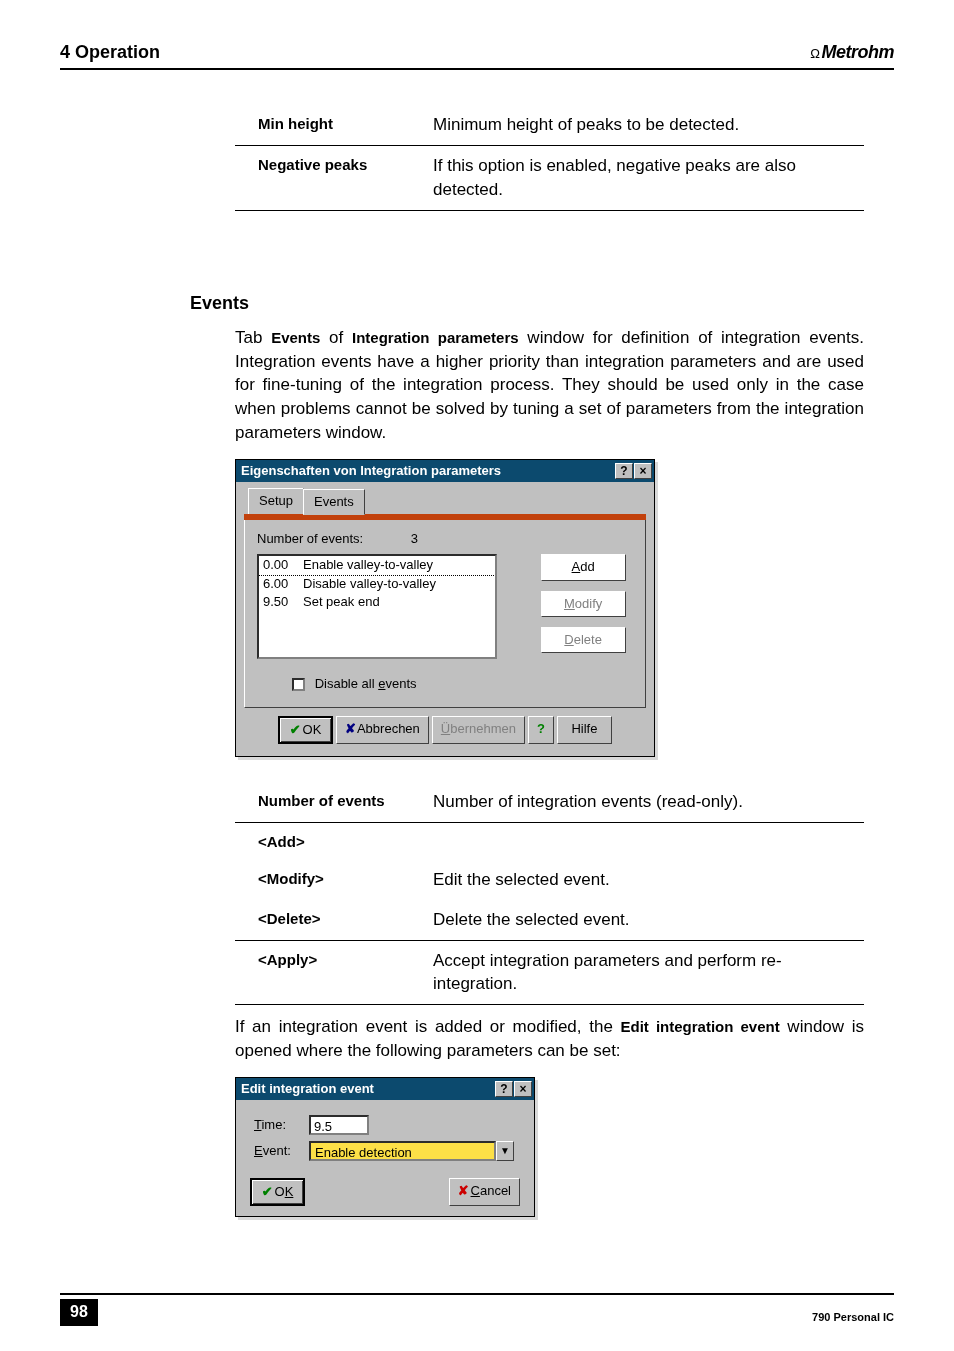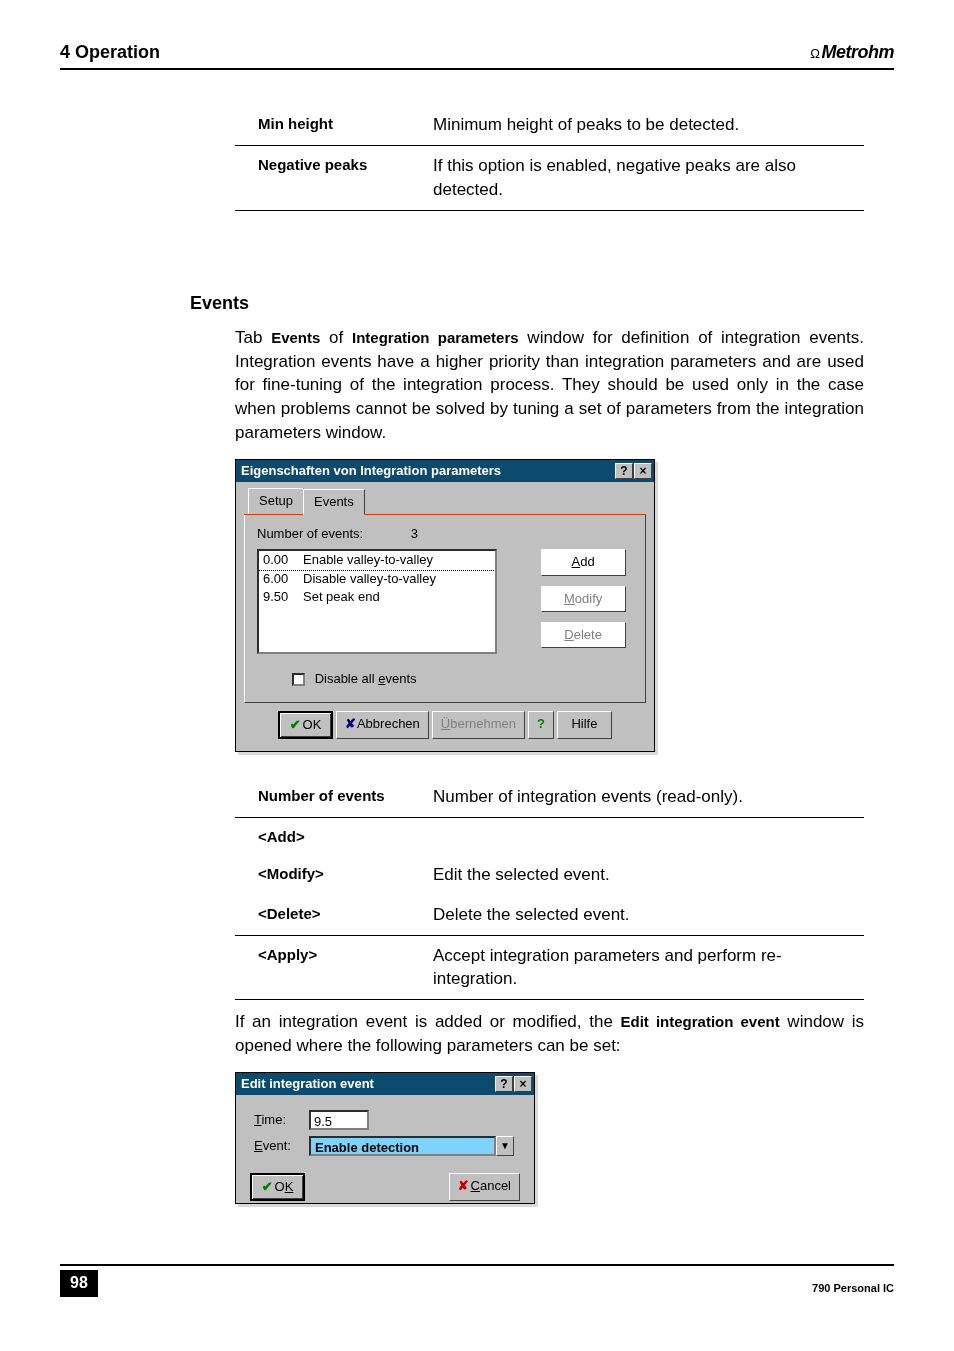--- a/index.html
+++ b/index.html
@@ -80,21 +80,21 @@
       border-right-color: #404040;
       border-bottom-color: #404040;
       color: #000;
       font-size: 12px;
       font-weight: bold;
       text-align: center;
       line-height: 14px;
       margin-left: 1px;
     }
     .dlg-body { padding: 6px 8px 10px 8px; position: relative;}
-    .tabrow { display: flex; padding-left: 4px; border-bottom: 1px solid #c2410c; }
+    .tabrow { display: flex; padding-left: 4px; border-bottom: 6px solid #c2410c; }
     .tab {
       padding: 3px 10px;
       border: 1px solid #fff;
       border-bottom: none;
       border-right-color: #404040;
       background: #c0c0c0;
       font-size: 13px;
       margin-right: -1px;
     }
     .tab.active {
@@ -176,28 +176,28 @@
     .form-lbl { width: 55px; }
     .form-lbl .ul { text-decoration: underline; }
     .txt-input {
       background:#fff;
       border: 2px inset #808080;
       padding: 1px 3px;
       font-size: 13px;
       height: 20px;
     }
     .combo { display:flex; width: 205px;}
-    .combo-txt { flex:1; background:#7dd3fc; border:2px inset #808080; padding:1px 4px; height:20px;font-weight:bold;}
+    .combo-txt { flex:1; background:#fde047; border:2px inset #808080; padding:1px 4px; height:20px;}
     .combo-btn { width:18px; height:20px; background:#c0c0c0; border:1px solid #fff; border-right-color:#404040; border-bottom-color:#404040; text-align:center; font-size:10px; line-height:18px;}
     .footer {
       display: flex;
       justify-content: space-between;
       align-items: flex-end;
       border-top: 2px solid #000;
-      margin-top: 60px;
+      margin-top: 76px;
       padding-top: 4px;
     }
     .page-num {
       background: #000;
       color: #fff;
       font-weight: bold;
       padding: 2px 10px;
       font-size: 16px;
     }
     .footer-doc { font-size: 11px; font-weight: bold; }
@@ -311,21 +311,21 @@
   </p>
 
   <div class="dialog dialog2">
     <div class="titlebar">
       <span class="titlebar-text">Edit integration event</span>
       <span class="titlebar-btns">
         <span class="tbtn">?</span>
         <span class="tbtn">×</span>
       </span>
     </div>
-    <div class="dlg-body" style="padding:12px 10px 2px 10px">
+    <div class="dlg-body" style="padding:12px 10px 10px 10px">
       <div class="form-row">
         <span class="form-lbl"><span class="ul">T</span><span>ime:</span></span>
         <span class="txt-input" style="width:60px">9.5</span>
       </div>
       <div class="form-row">
         <span class="form-lbl"><span class="ul">E</span><span>vent:</span></span>
         <span class="combo">
           <span class="combo-txt">Enable detection</span>
           <span class="combo-btn">▼</span>
         </span>

